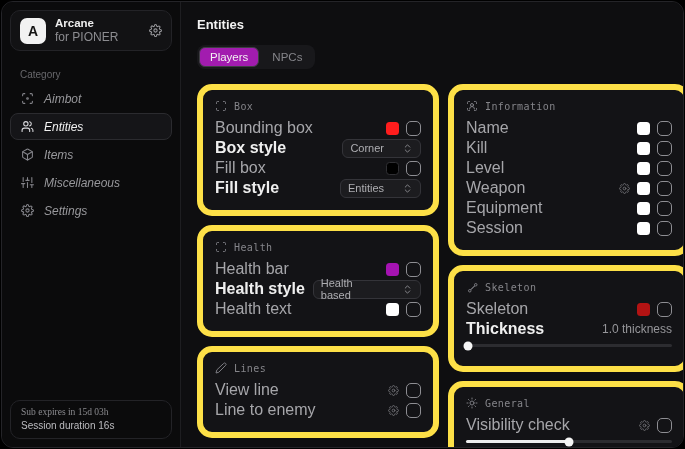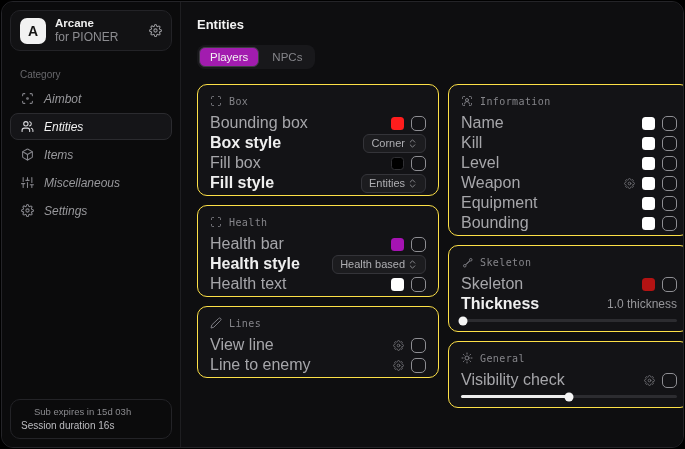--- a/index.html
+++ b/index.html
@@ -21,51 +21,51 @@
   .side-gear { margin-left: auto; color: #97979b; display: flex; }
   .category { margin: 10px 0 5px 18px; font-size: 10px; color: #67676b; }
   .nav { padding: 0 8px; display: flex; flex-direction: column; gap: 1px; }
   .nav-item { height: 27px; display: flex; align-items: center; gap: 10px; padding: 0 10px;
     border-radius: 8px; color: #98989c; font-size: 12px; border: 1px solid transparent; cursor: pointer; font-style: italic; }
   .nav-item.active { background: #151518; border-color: #2b2b2f; color: #f1f1f1; }
   .nav-item .ic { display: flex; color: #84848a; }
   .nav-item.active .ic { color: #d9d9dd; }
   .side-footer { margin: auto 8px 8px; padding: 6px 10px 7px; border: 1px solid #232327;
     border-radius: 10px; }
-  .footer1 { font-family: Liberation Sans, sans-serif; font-size: 9.5px; color: #8b8b8f;
-    margin-bottom: 3px; white-space: nowrap; margin-left: 13px; }
+  .footer1 { font-family: Liberation Serif, serif; font-size: 9.5px; color: #8b8b8f;
+    margin-bottom: 3px; white-space: nowrap; }
   .footer2 { font-size: 10px; color: #bcbcc0; }
 
   
   .main { flex: 1; padding: 13px 16px; background: #0e0e10; }
   .main-title { font-size: 13px; font-weight: bold; color: #f2f2f2; margin: 2px 0 13px; }
   .tabs { display: inline-flex; background: #18181b; border-radius: 8px; padding: 2px; gap: 2px;
     margin-bottom: 15px; }
   .tab { padding: 3px 10px; font-size: 11.5px; color: #85858a; border-radius: 6px;
     border: 1px solid transparent; cursor: pointer; }
   .tab.active { background: #a21caf; border-color: #3e3e43; color: #f2f2f2; }
 
   .grid { display: flex; gap: 9px; align-items: flex-start; }
   .col { width: 242px; display: flex; flex-direction: column; gap: 9px; }
-  .panel { background: #131316; border: 1px solid #fde047; border-radius: 10px;
-    padding: 9px 12px 2px; width: 100%; }
+  .panel { background: #131316; border: 6px solid #fde047; border-radius: 15px;
+    padding: 9px 12px 12px; width: 100%; }
   .panel-head { display: flex; align-items: center; gap: 7px; color: #85858a;
     font-family: "DejaVu Sans Mono", monospace; font-size: 10px; letter-spacing: .4px;
     margin: 1px 0 6px; }
   .panel-head .ic { display: flex; color: #7c7c82; }
   .row { display: flex; align-items: center; min-height: 20px; gap: 8px; }
   .row-label { font-size: 16px; color: #a6a6aa; flex: 1; white-space: nowrap; }
   .row-label.strong { color: #efefef; font-weight: 600; }
   .controls { display: flex; align-items: center; gap: 7px; }
   .row-gear { display: flex; color: #6e6e73; cursor: pointer; }
   .swatch { width: 13px; height: 13px; border-radius: 3.5px; cursor: pointer; }
   .swatch.dark { border: 1px solid #303034; }
   .checkbox { width: 15px; height: 15px; border-radius: 5px; border: 1.6px solid #8e8e93;
     cursor: pointer; background: transparent; }
-  .dropdown { display: flex; align-items: center; gap: 2px; background: #1c1c1f;
+  .dropdown { display: flex; align-items: center; gap: 18px; background: #1c1c1f;
     border: 1px solid #343439; border-radius: 6px; padding: 0 7px; height: 19px;
     font-size: 11px; color: #aeaeb2; cursor: pointer; }
   .dropdown .ic { display: flex; color: #8d8d92; }
   .value-text { font-size: 12px; color: #96969a; }
   .slider-row { display: block; margin-top: 5px; min-height: 10px; }
   .slider { position: relative; height: 3px; background: #2c2c30; border-radius: 2px;
     cursor: pointer; }
   .slider-fill { position: absolute; left: 0; top: 0; height: 100%; background: #ededed;
     border-radius: 2px; }
   .slider-thumb { position: absolute; top: 50%; transform: translate(-50%,-50%); width: 9px;
@@ -352,21 +352,21 @@
               </div>
             </div>
             <div class="row">
               <span class="row-label">Equipment</span>
               <div class="controls">
                 <span class="swatch" style="background: rgb(255, 255, 255);"></span>
                 <span class="checkbox"></span>
               </div>
             </div>
             <div class="row">
-              <span class="row-label">Bounding</span>
+              <span class="row-label">Session</span>
               <div class="controls">
                 <span class="swatch" style="background: rgb(255, 255, 255);"></span>
                 <span class="checkbox"></span>
               </div>
             </div>
           </div>
           <div class="panel">
             <div class="panel-head">
               <span class="ic">
                 <svg width="12" height="12" viewBox="0 0 24 24" fill="none" stroke="currentColor" stroke-width="2" stroke-linecap="round" stroke-linejoin="round">

